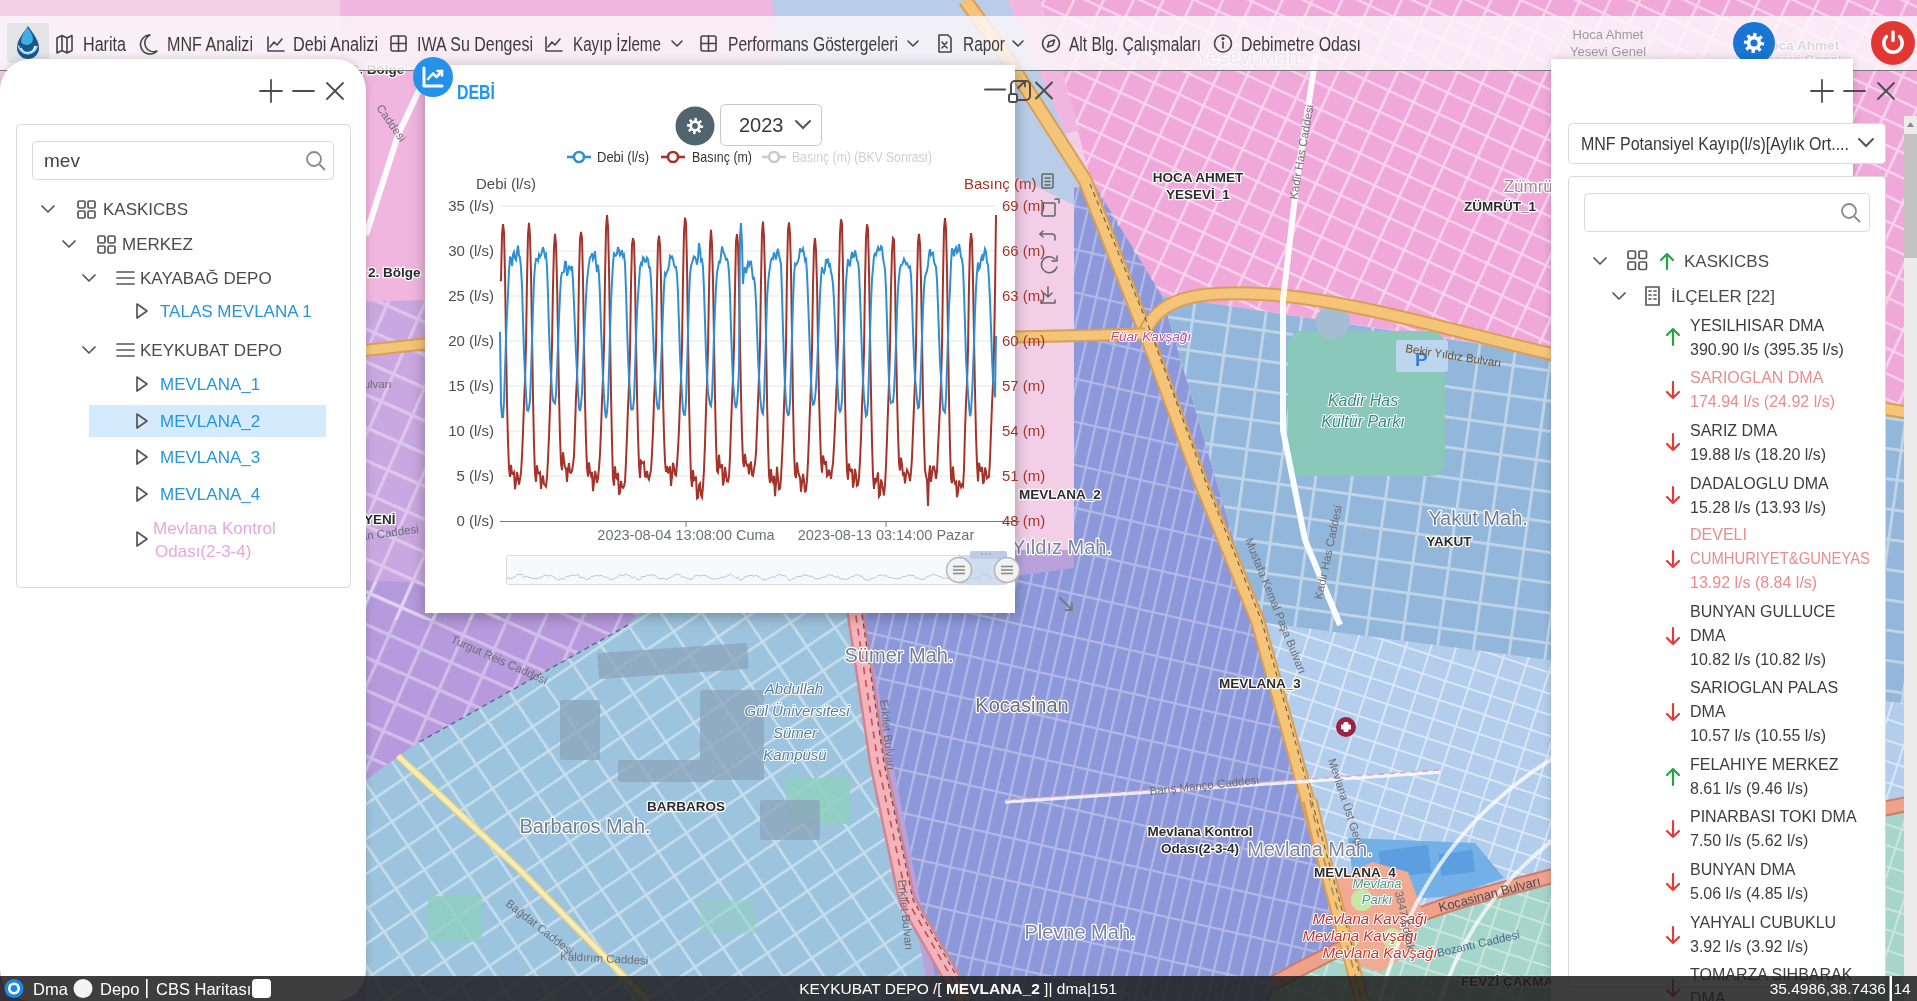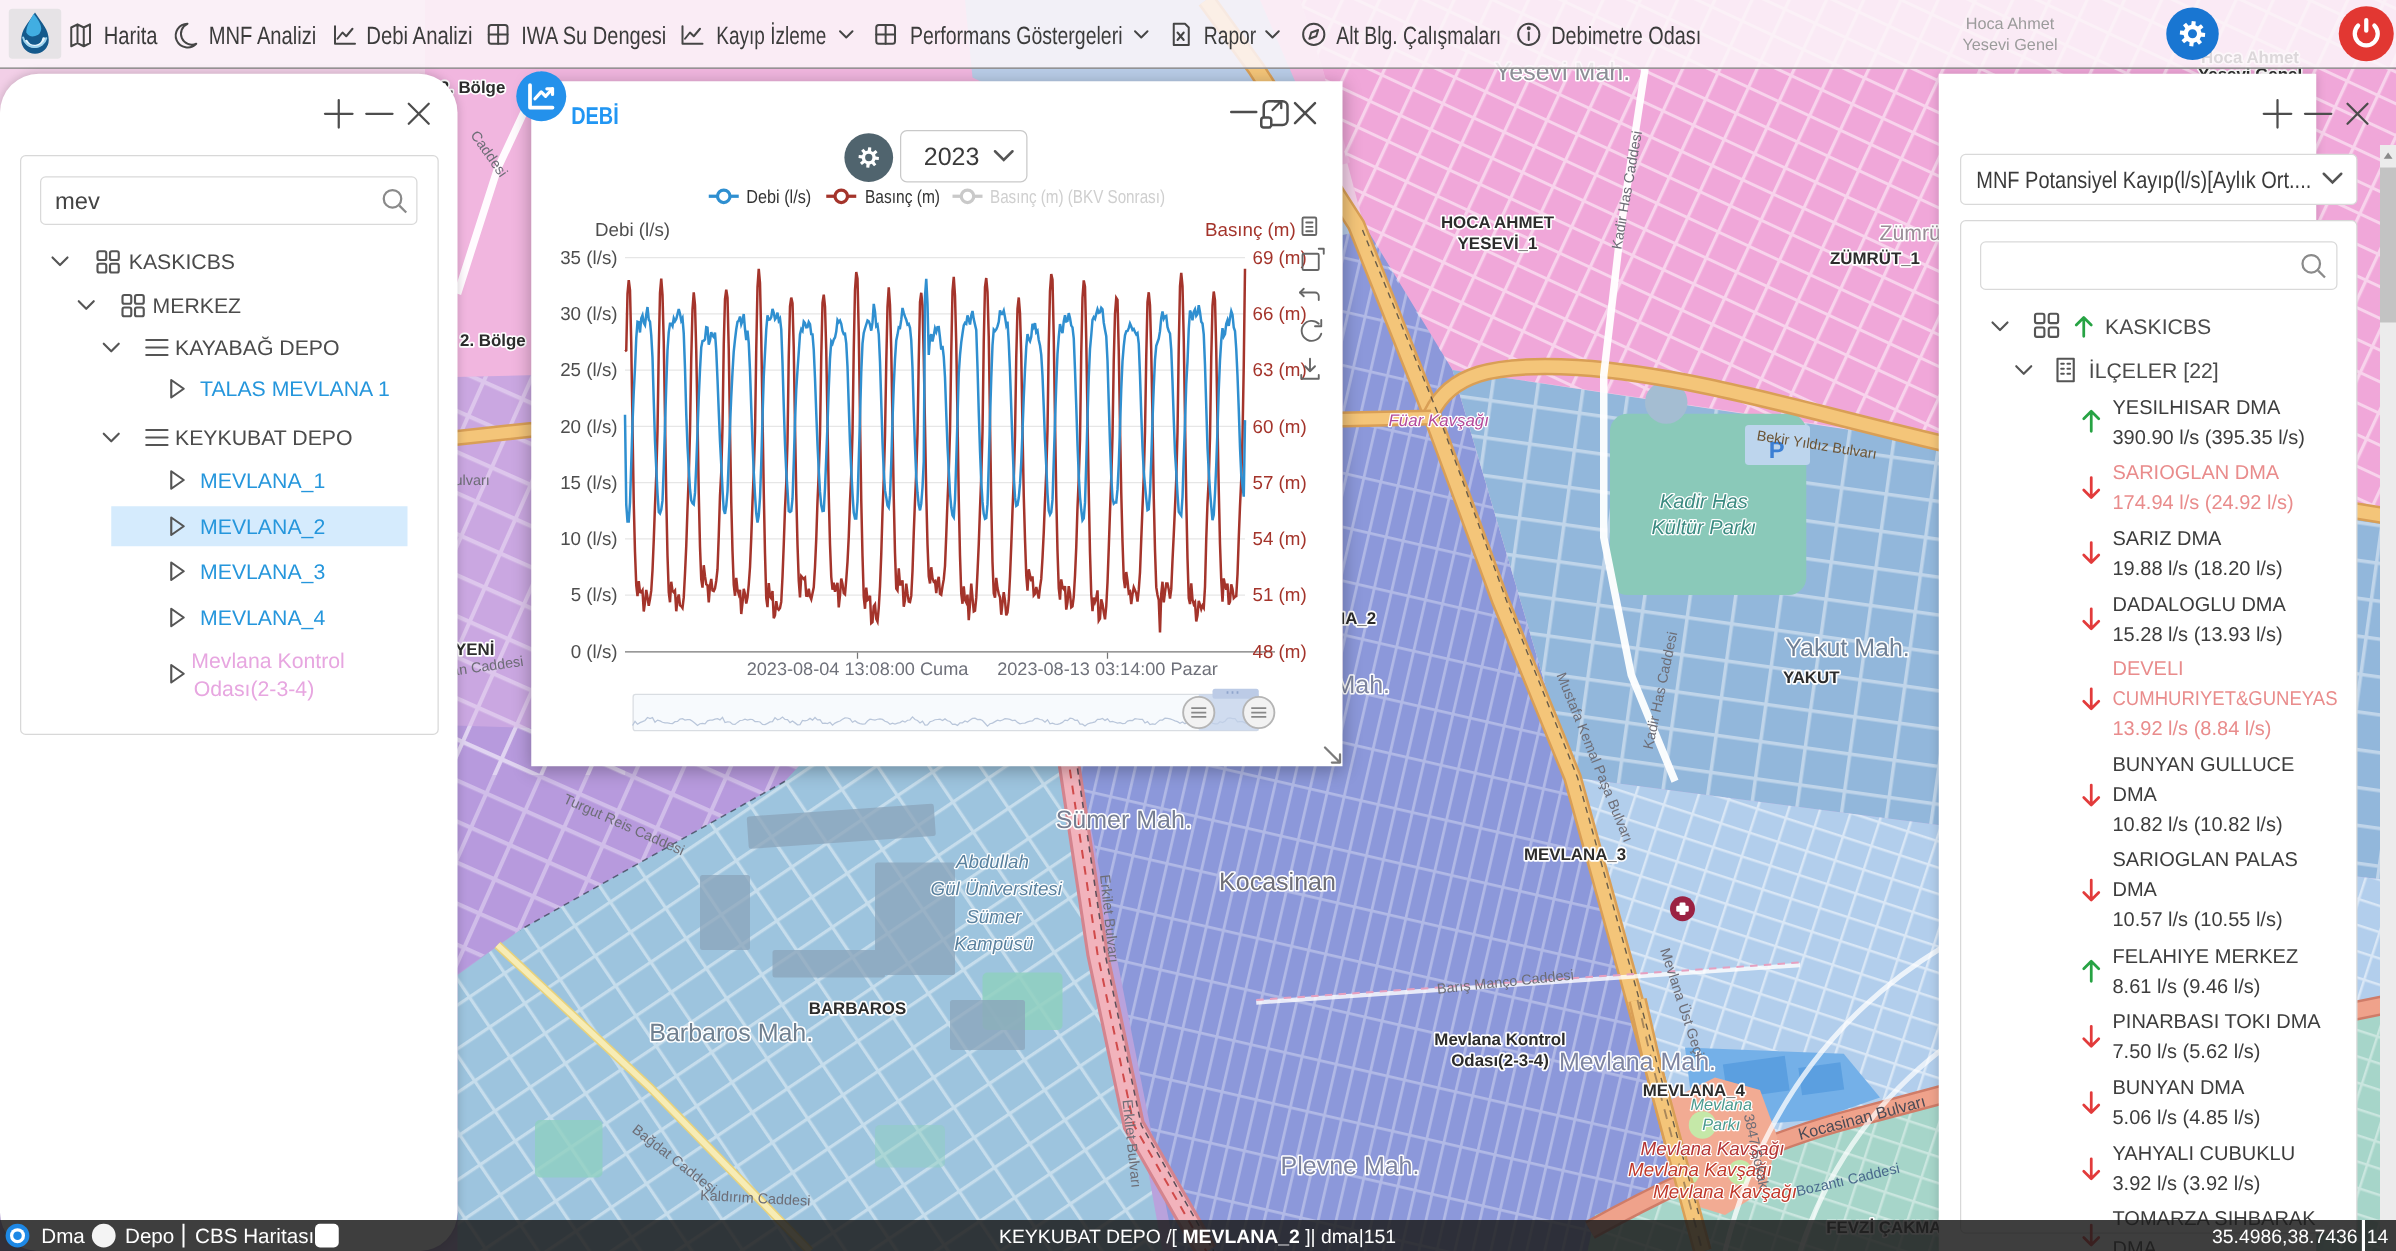--- a/index.html
+++ b/index.html
@@ -203,21 +203,21 @@
       <text x="560" y="960" transform="rotate(3 560 960)">Kaldırım Caddesi</text>
       <text x="376" y="108" transform="rotate(55 376 108)">Caddesi</text>
       <text x="356" y="388">Bulvarı</text>
       <text x="352" y="542" transform="rotate(-8 352 542)">man Caddesi</text>
       <text x="1150" y="795" transform="rotate(-6 1150 795)">Barış Manço Caddesi</text>
       <text x="1395" y="892" transform="rotate(78 1395 892)">3847 Sokak</text>
     </g>
   </g>
 </svg>
 
-<div id="topbar" style="position:absolute;left:0;top:0;width:1917px;height:54px;background:rgba(251,246,249,0.85);border-bottom:1px solid #7a7a7a;">
+<div id="topbar" style="position:absolute;left:0;top:16px;width:1917px;height:54px;background:rgba(251,246,249,0.85);border-bottom:1px solid #7a7a7a;">
   <svg width="1917" height="54" style="position:absolute;left:0;top:0">
     <rect x="7" y="7" width="42" height="40" rx="3" fill="#e6e3e6"></rect>
 
     <path d="M28,10 C34,19 39,24 39,32 A11,11 0 1 1 17,32 C17,24 22,19 28,10 Z" fill="#155a8c"></path>
     <path d="M27,11 C30,15 33,19 33,23 A6.5,6.5 0 0 1 21,26 C21,21 24,16 27,11 Z" fill="#41aee2"></path>
     <path d="M21,33 A7.5,7.5 0 0 0 35,31" fill="none" stroke="#e8f4fb" stroke-width="2.4" stroke-linecap="round"></path>
     <path d="M18.5,30 A9.5,9.5 0 0 0 37,30.5" fill="none" stroke="#9fd4ee" stroke-width="1.6" stroke-linecap="round"></path>
     <g fill="none" stroke="#454545" stroke-width="1.6" stroke-linejoin="round" stroke-linecap="round">
 
       <path d="M57,37 L57,22 L62,19.5 L67,22 L72,19.5 L72,34.5 L67,37 L62,34.5 Z M62,20 L62,34.5 M67,22 L67,37"></path>
@@ -348,21 +348,21 @@
         <text x="160" y="441">MEVLANA_4</text>
       </g>
       <g fill="#e7a6e0">
         <text x="153" y="475">Mevlana Kontrol</text>
         <text x="155" y="498">Odası(2-3-4)</text>
       </g>
     </g>
   </svg>
 </div>
 
-<div class="panel" id="modal" style="left:425px;top:65px;width:649px;height:548px;box-shadow:0 3px 14px rgba(0,0,0,0.3);">
+<div class="panel" id="modal" style="left:425px;top:65px;width:590px;height:548px;box-shadow:0 3px 14px rgba(0,0,0,0.3);">
   <svg width="669" height="568" viewBox="-10 -10 669 568" style="position:absolute;left:-10px;top:-10px;overflow:visible">
 
     <circle cx="8" cy="12" r="20" fill="#2491eb"></circle>
     <g stroke="#fff" fill="none" stroke-width="2.6" stroke-linecap="round" stroke-linejoin="round">
       <path d="M-1,3 L-1,21 L17,21" stroke-width="3"></path>
       <path d="M3,14 L8,8.5 L11.5,12 L17,6"></path>
       <path d="M12.5,6 L17,6 L17,10.5"></path>
     </g>
     <text x="32" y="34" font-size="19.5" font-weight="bold" fill="#2196f3" font-family="Liberation Sans, sans-serif" textLength="38" lengthAdjust="spacingAndGlyphs">DEBİ</text>
 

